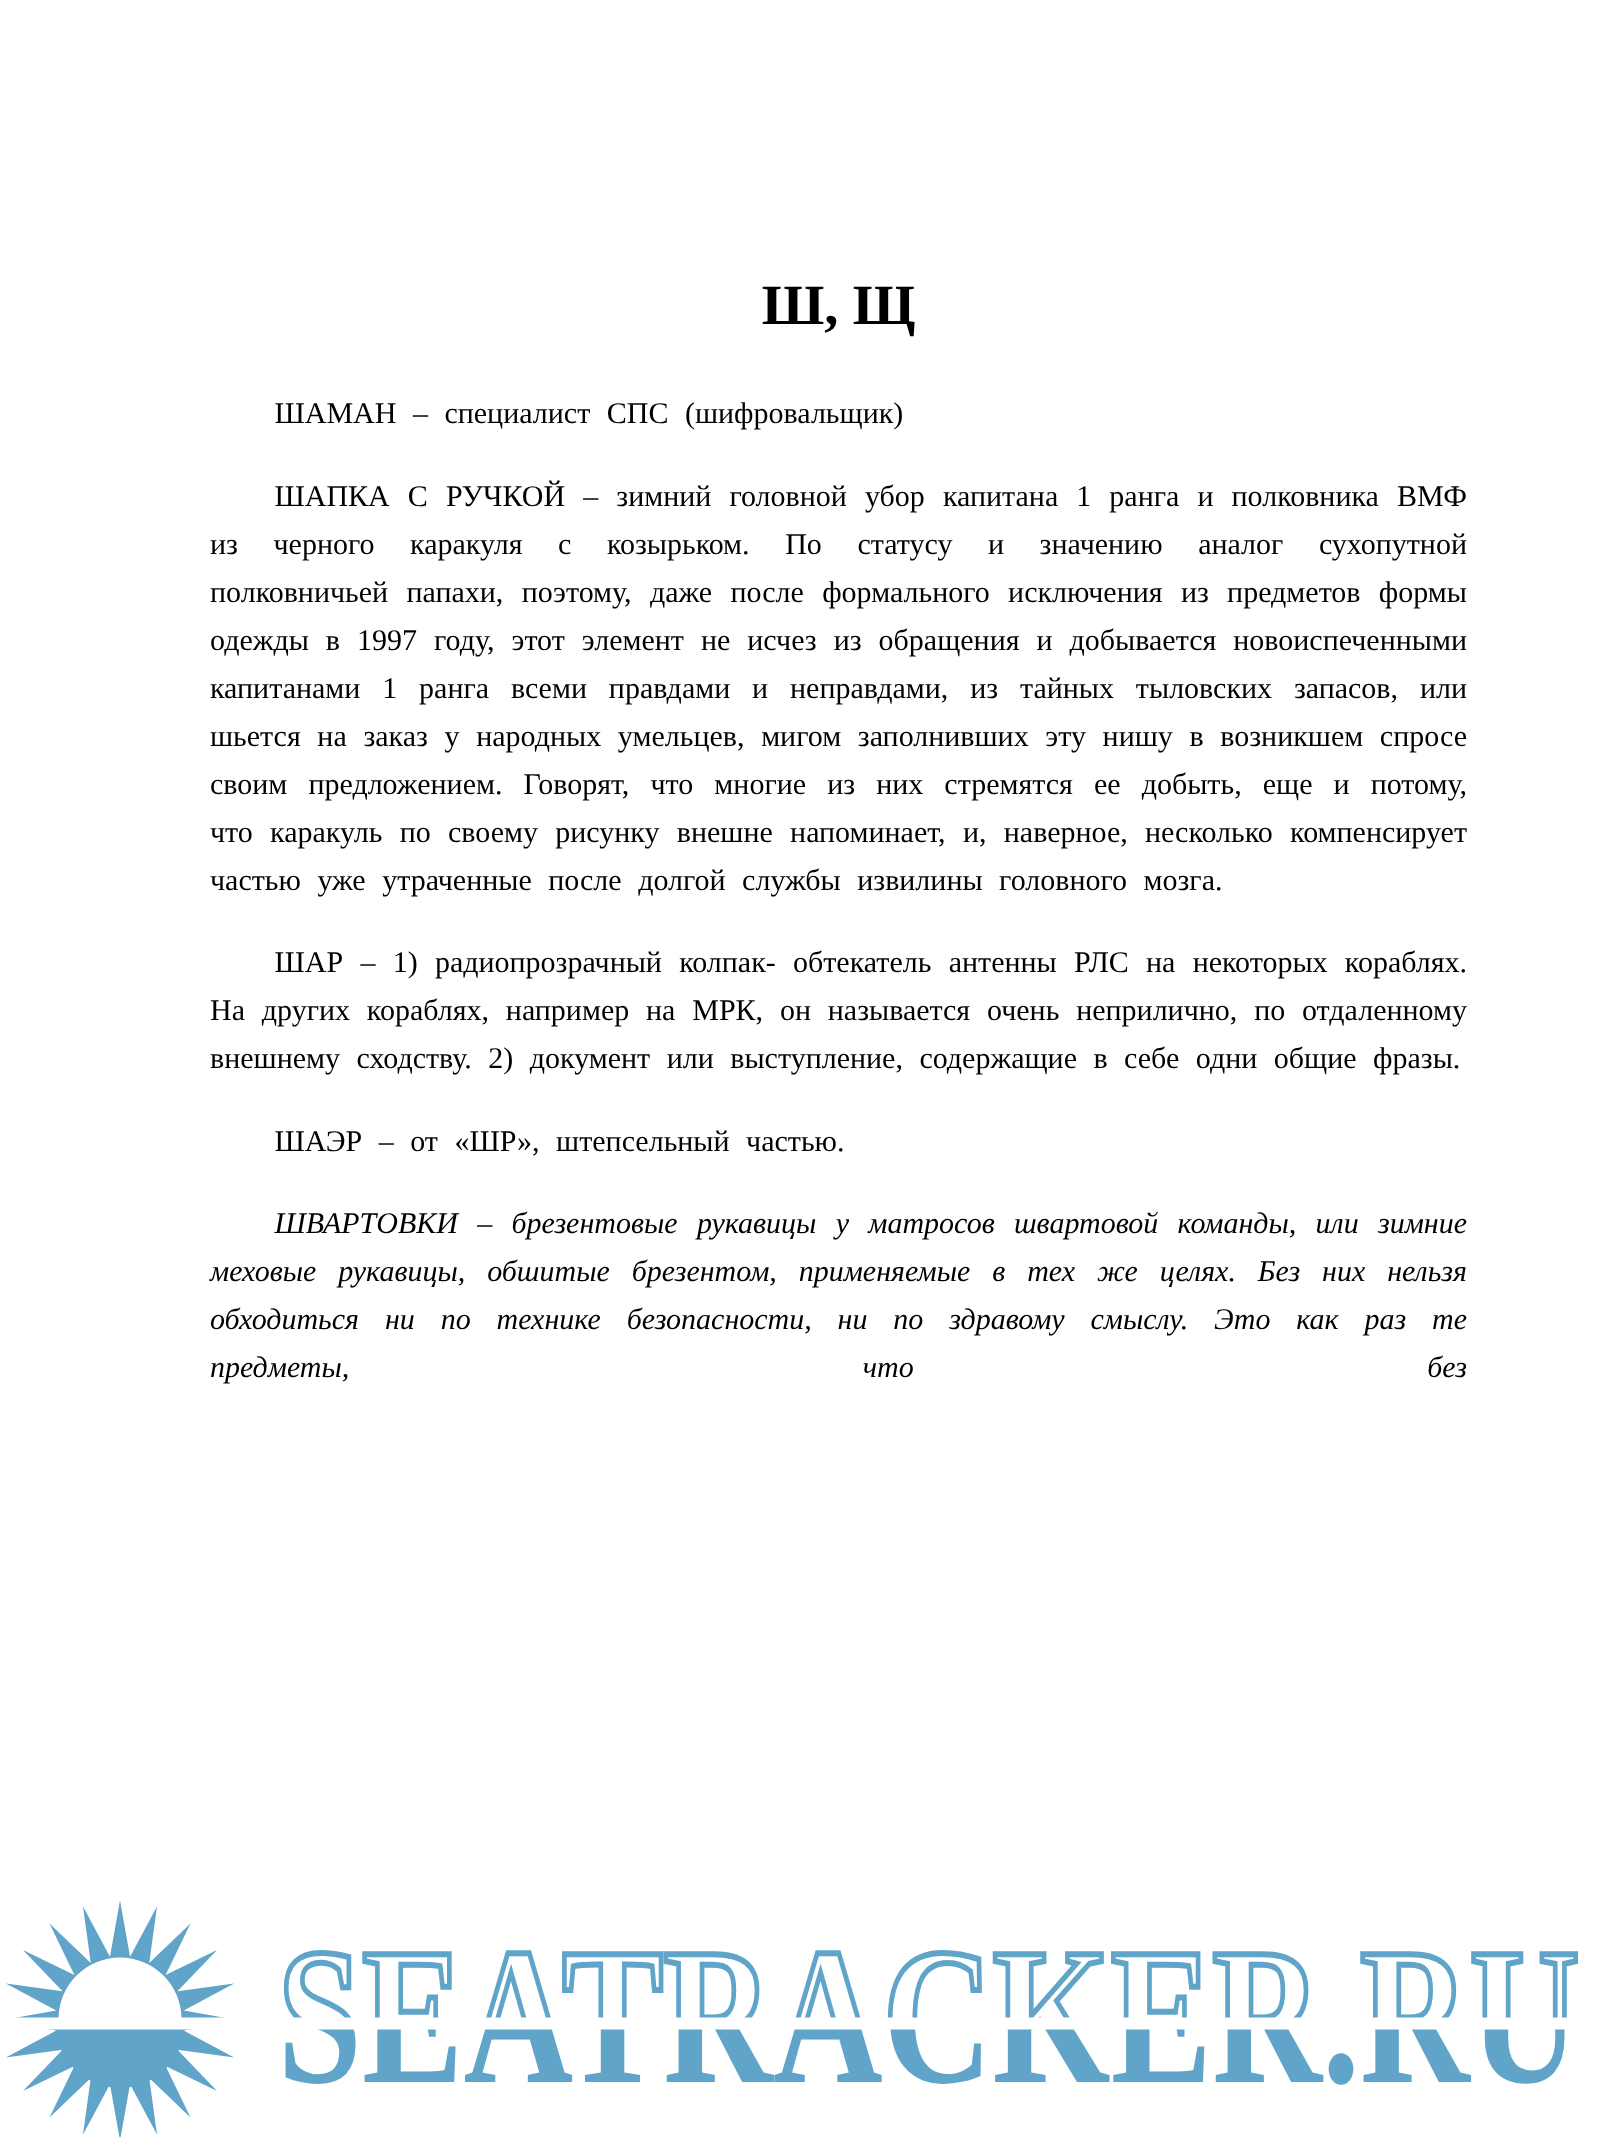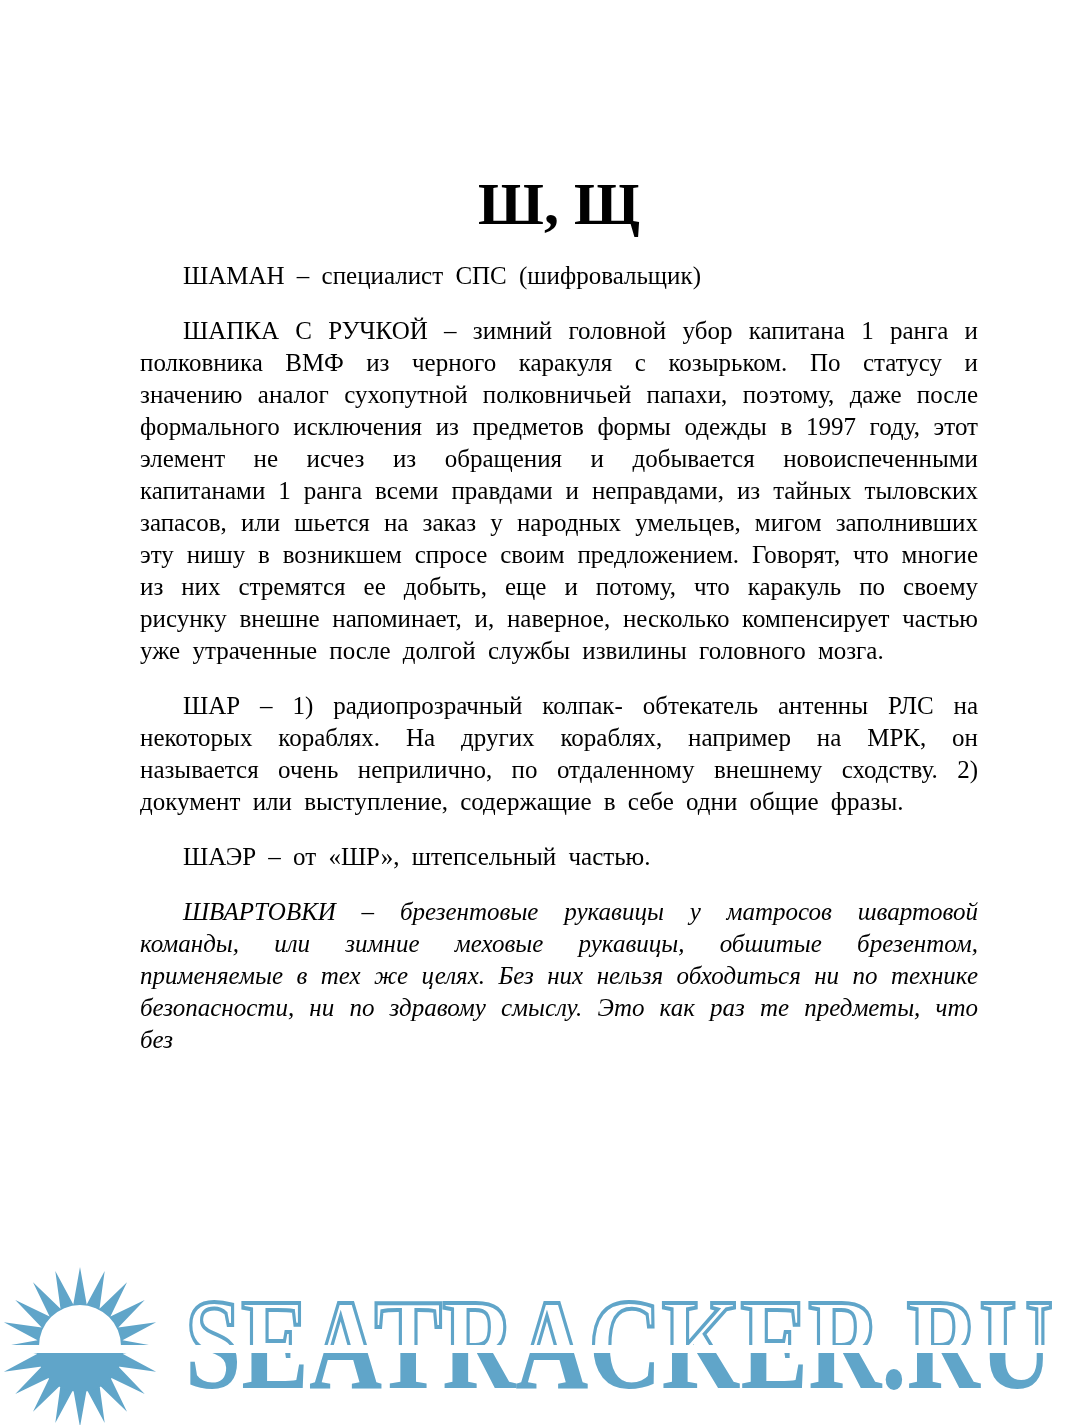--- a/index.html
+++ b/index.html
@@ -8,27 +8,27 @@
     position: relative; overflow: hidden;
     background: #ffffff; color: #000000;
     font-family: "Liberation Serif", serif;
   }
   .content {
     margin-left: 140px;
     width: 838px;
     padding-top: 175px;
   }
   h1.doc-title {
-    font-size: 60px; line-height: 58px;
+    font-size: 38px; line-height: 58px;
     font-weight: 700;
     text-align: center;
     margin: 0 0 27px 0;
   }
   p.entry {
-    font-size: 25px;
+    font-size: 20px;
     line-height: 32px;
     margin: 0 0 23px 0;
     text-align: justify;
     text-indent: 43px;
     word-spacing: 6px;
   }
   p.entry.cut { text-align-last: justify; margin-bottom: 0; font-style: italic; }
   .watermark {
     position: absolute;
     left: 0; top: 1265px;

